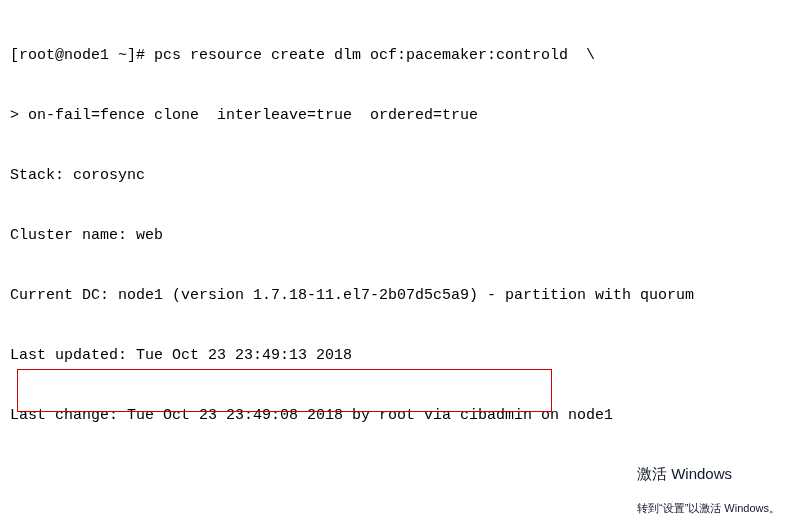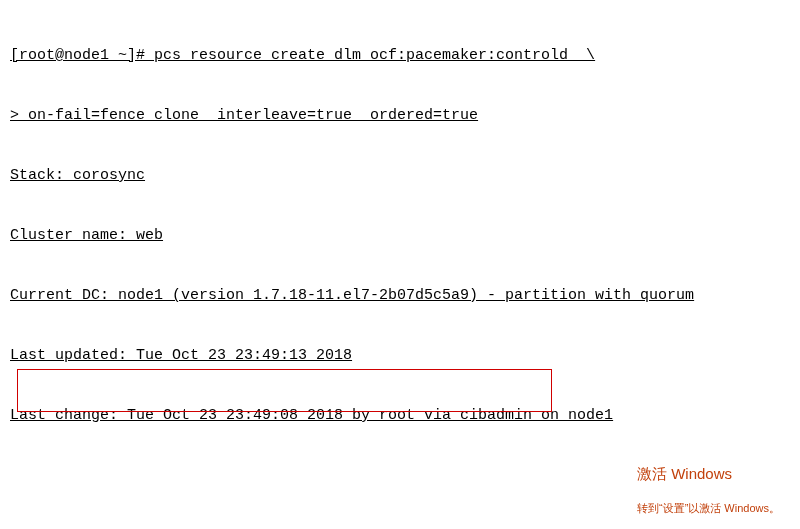--- a/index.html
+++ b/index.html
@@ -19,32 +19,31 @@
       position: relative;
       overflow: hidden;
     }
     .terminal {
       white-space: pre;
       position: relative;
     }
     .line {
       display: block;
       min-height: 20px;
-      text-decoration: underline;
     }
     .highlight-box {
       position: absolute;
       border: 1px solid #d00000;
       pointer-events: none;
     }
     .watermark {
       position: absolute;
       right: 20px;
       bottom: 12px;
-      color: #c2410c;
+      color: #0f172a;
       font-family: "Microsoft YaHei", "Segoe UI", sans-serif;
       font-size: 14px;
       line-height: 18px;
       text-align: left;
       pointer-events: none;
     }
     .watermark .l1 {
       font-size: 15px;
     }
     .watermark .l2 {

